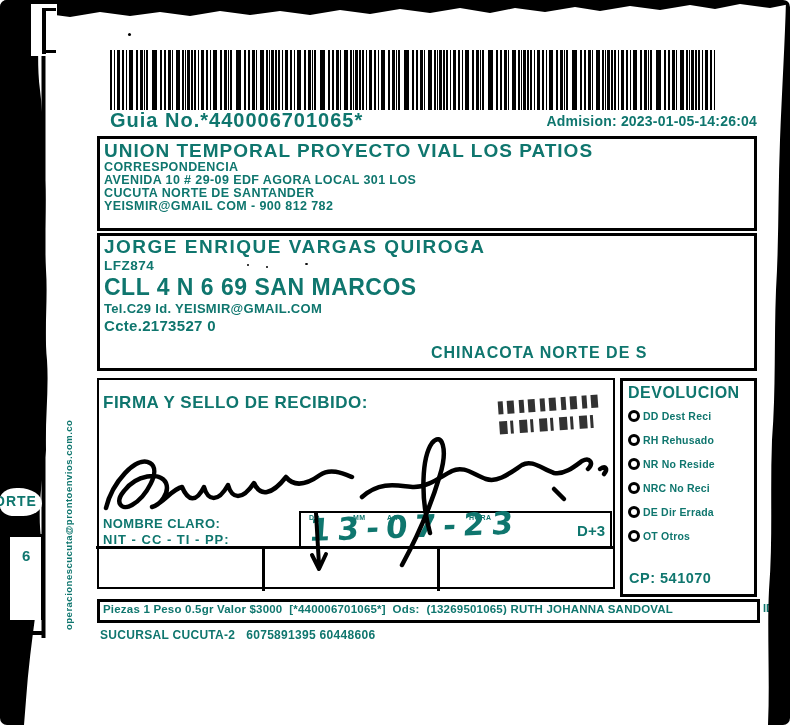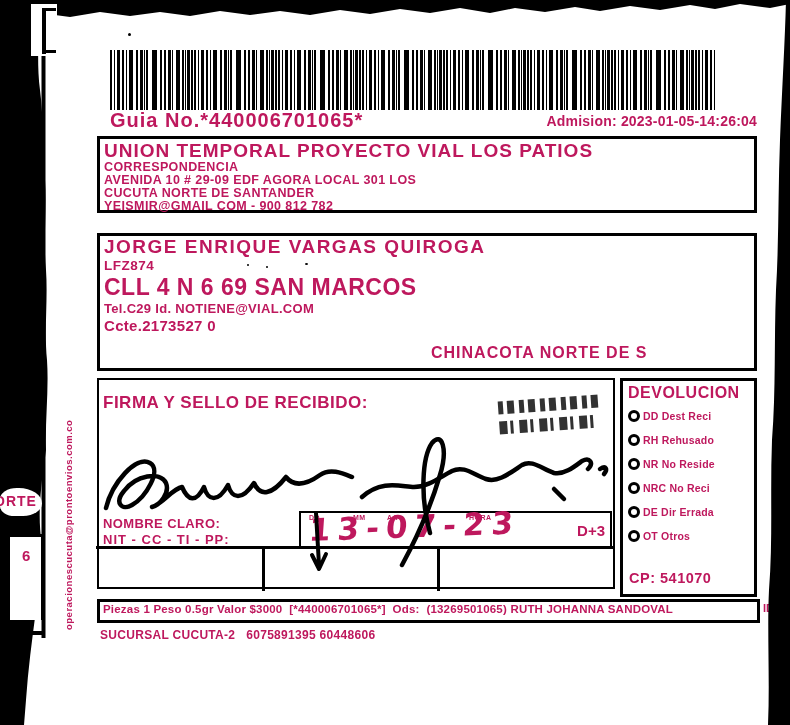--- a/index.html
+++ b/index.html
@@ -1,31 +1,31 @@
 <!DOCTYPE html>
 <html><head>
 <meta charset="utf-8">
 <style>
   html,body{margin:0;padding:0;background:#fff;}
   #paper{
     position:relative;width:790px;height:725px;background:#fff;overflow:hidden;
-    font-family:"Liberation Sans",sans-serif;color:#be185d;font-weight:bold;
+    font-family:"Liberation Sans",sans-serif;color:#0f766e;font-weight:bold;border-radius:7px;
   }
   #paper *{box-sizing:border-box;}
   .abs{position:absolute;}
 
   
   #barcode{position:absolute;left:110px;top:50px;width:612px;height:60px;overflow:hidden;white-space:nowrap;}
   #barcode i{display:inline-block;height:100%;background:#000;vertical-align:top;}
 
   .guia{left:110px;top:109px;font-size:20px;letter-spacing:1px;}
   .admision{left:490px;top:113px;width:267px;text-align:right;font-size:14px;letter-spacing:.2px;}
 
   .box{position:absolute;border:3px solid #000;background:#fff;}
-  #sender-box{left:97px;top:136px;width:660px;height:77px;padding:1px 0 0 4px;}
+  #sender-box{left:97px;top:136px;width:660px;height:95px;padding:1px 0 0 4px;}
   .sender-name{font-size:19px;letter-spacing:1px;line-height:21px;white-space:nowrap;}
   .sender-line{font-size:12.5px;line-height:13px;letter-spacing:.4px;white-space:nowrap;}
 
   #recipient-box{left:97px;top:233px;width:660px;height:138px;padding:1px 0 0 4px;}
   .rec-name{font-size:19px;letter-spacing:1.5px;line-height:20px;white-space:nowrap;}
   .rec-plate{font-size:13.5px;line-height:17px;letter-spacing:.5px;}
   .rec-addr{font-size:23px;letter-spacing:.5px;line-height:27px;white-space:nowrap;}
   .rec-tel{font-size:13px;line-height:16px;letter-spacing:.3px;}
   .rec-obs{font-size:15px;line-height:17px;letter-spacing:.3px;}
   .rec-ccte{font-size:15px;line-height:18px;letter-spacing:.3px;}
@@ -95,21 +95,21 @@
     <div class="sender-line">CORRESPONDENCIA</div>
     <div class="sender-line">AVENIDA 10 # 29-09 EDF AGORA LOCAL 301 LOS</div>
     <div class="sender-line">CUCUTA NORTE DE SANTANDER</div>
     <div class="sender-line">YEISMIR@GMAIL COM - 900 812 782</div>
   </div>
 
   <div class="box" id="recipient-box">
     <div class="rec-name">JORGE ENRIQUE VARGAS QUIROGA</div>
     <div class="rec-plate">LFZ874</div>
     <div class="rec-addr">CLL 4 N 6 69 SAN MARCOS</div>
-    <div class="rec-tel">Tel.C29 Id. NOTIENE@VIAL.COM</div>
+    <div class="rec-tel">Tel.C29 Id. YEISMIR@GMAIL.COM</div>
     <div class="rec-ccte">Ccte.2173527 0</div>
     <div class="rec-dest">CHINACOTA NORTE DE S</div>
   </div>
 
   <div class="box" id="firma-box" style="border-width:2px;">
     <div class="firma-title">FIRMA Y SELLO DE RECIBIDO:</div>
     <div class="stamp">
         <div class="r1"></div>
         <div class="r2"></div>
       </div>

